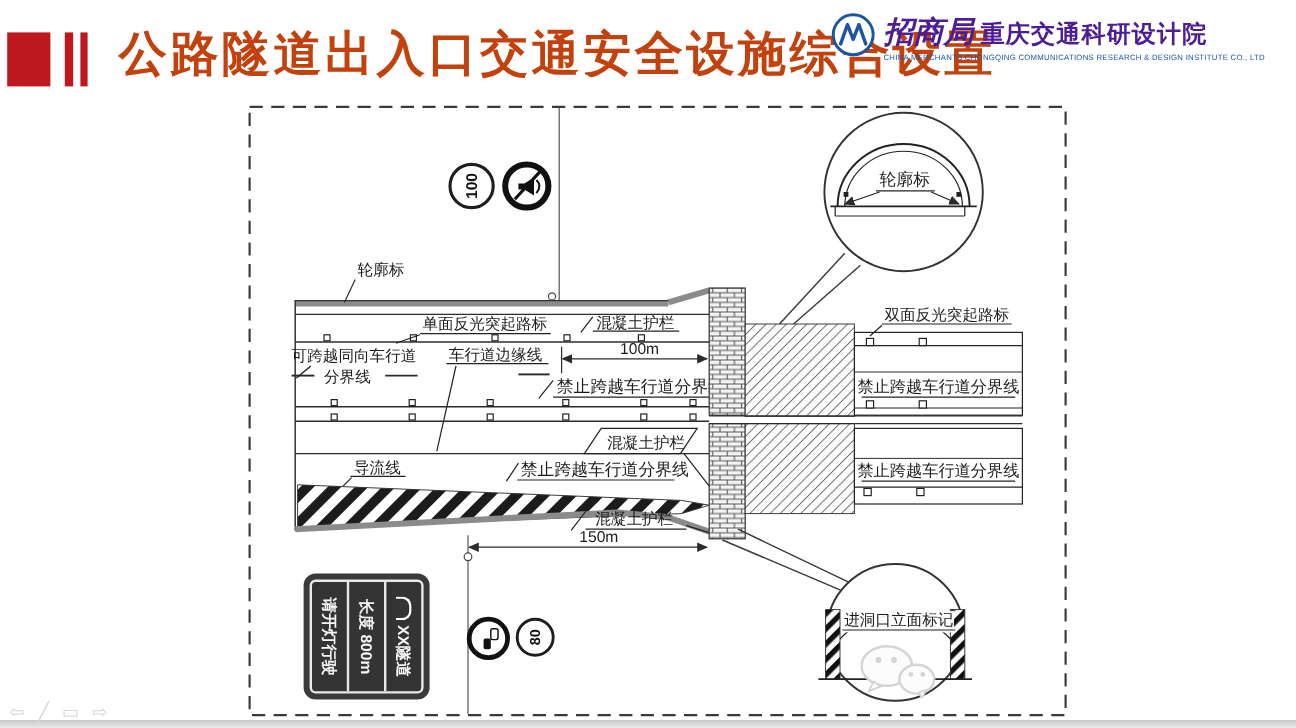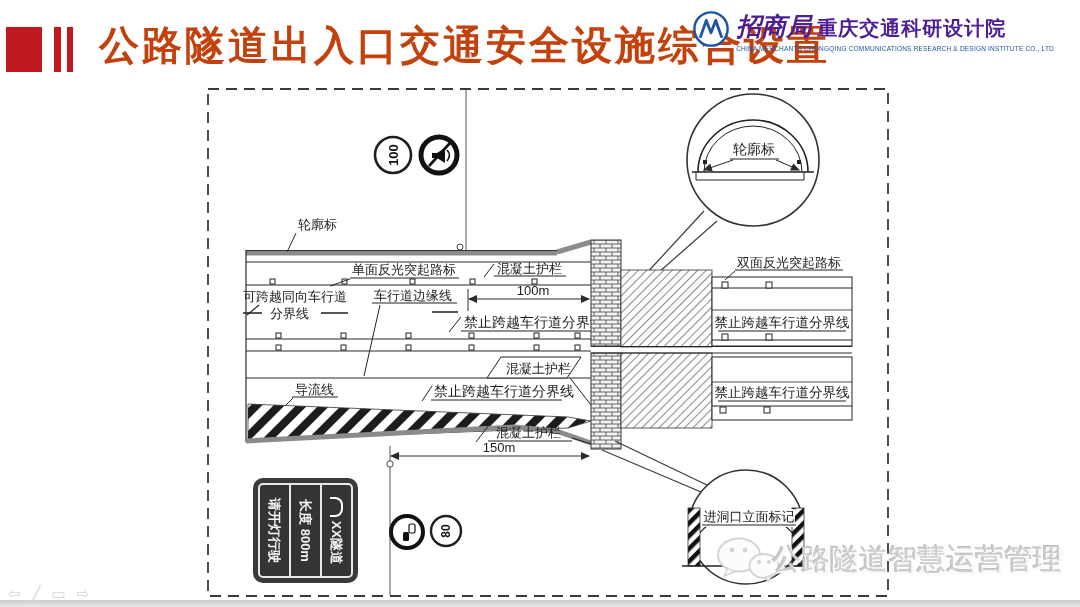--- a/index.html
+++ b/index.html
@@ -310,21 +310,20 @@
   <svg class="wechat" width="68" height="46" viewBox="0 0 68 46">
     <ellipse cx="25" cy="19" rx="21" ry="16.5" fill="#fcfcfc" stroke="#d4d4d4" stroke-width="2"></ellipse>
     <path d="M14,32 l-4,8 l10,-4 z" fill="#fcfcfc" stroke="#d4d4d4" stroke-width="1.5"></path>
     <circle cx="18" cy="14" r="2.4" fill="#d4d4d4"></circle>
     <circle cx="31" cy="14" r="2.4" fill="#d4d4d4"></circle>
     <ellipse cx="50" cy="30" rx="14.5" ry="12" fill="#fcfcfc" stroke="#d4d4d4" stroke-width="2"></ellipse>
     <path d="M52,41 l2,5 l4,-7 z" fill="#fcfcfc" stroke="#d4d4d4" stroke-width="1.5"></path>
     <circle cx="45" cy="26" r="2" fill="#d4d4d4"></circle>
     <circle cx="55" cy="26" r="2" fill="#d4d4d4"></circle>
   </svg>
-  <div class="watermark">公路隧道智慧运营管理</div>
 
   <div class="nav">
     <span>⇦</span>
     <span>╱</span>
     <span>▭</span>
     <span>⇨</span>
   </div>
 
   <div class="bottom-bar"></div>
 </div>

